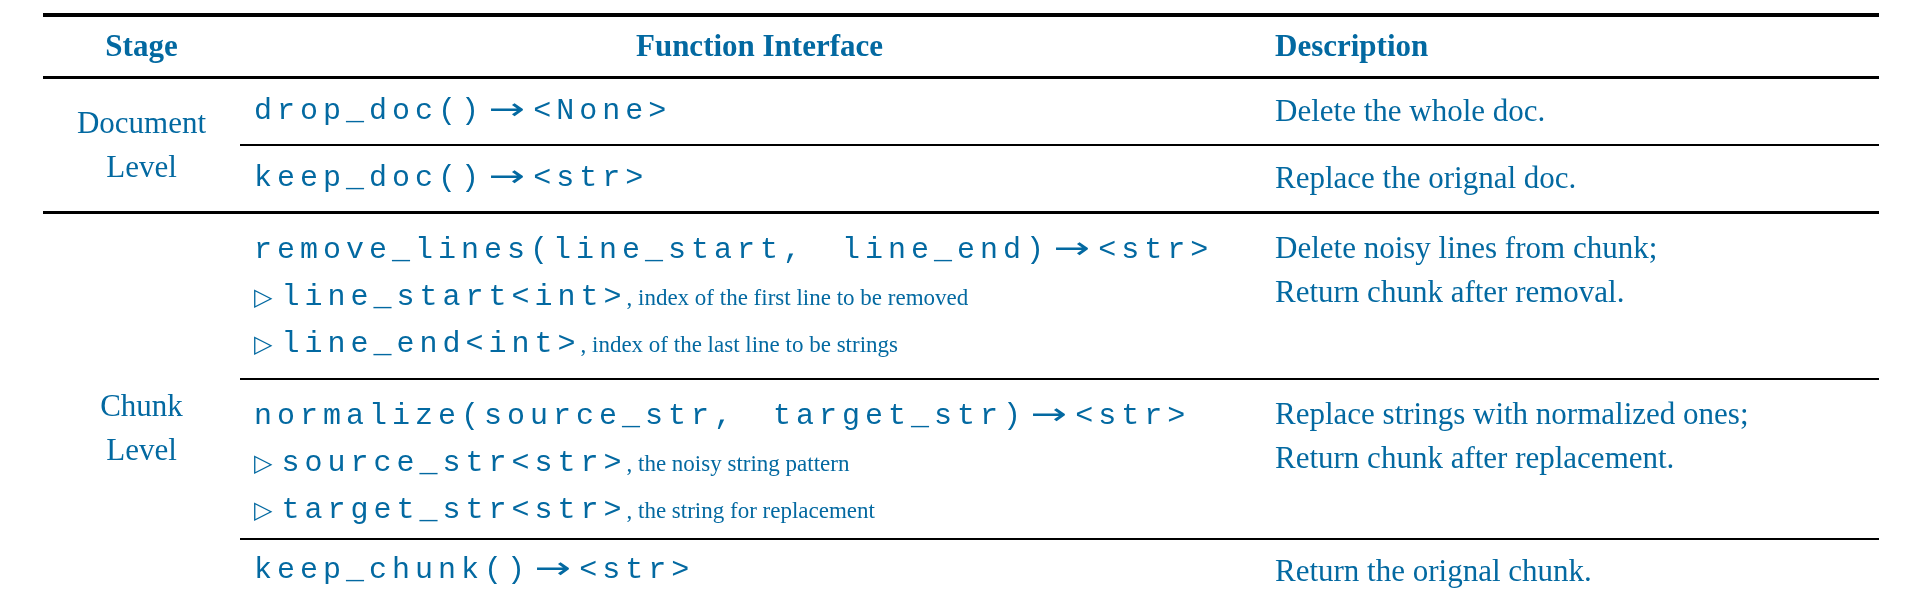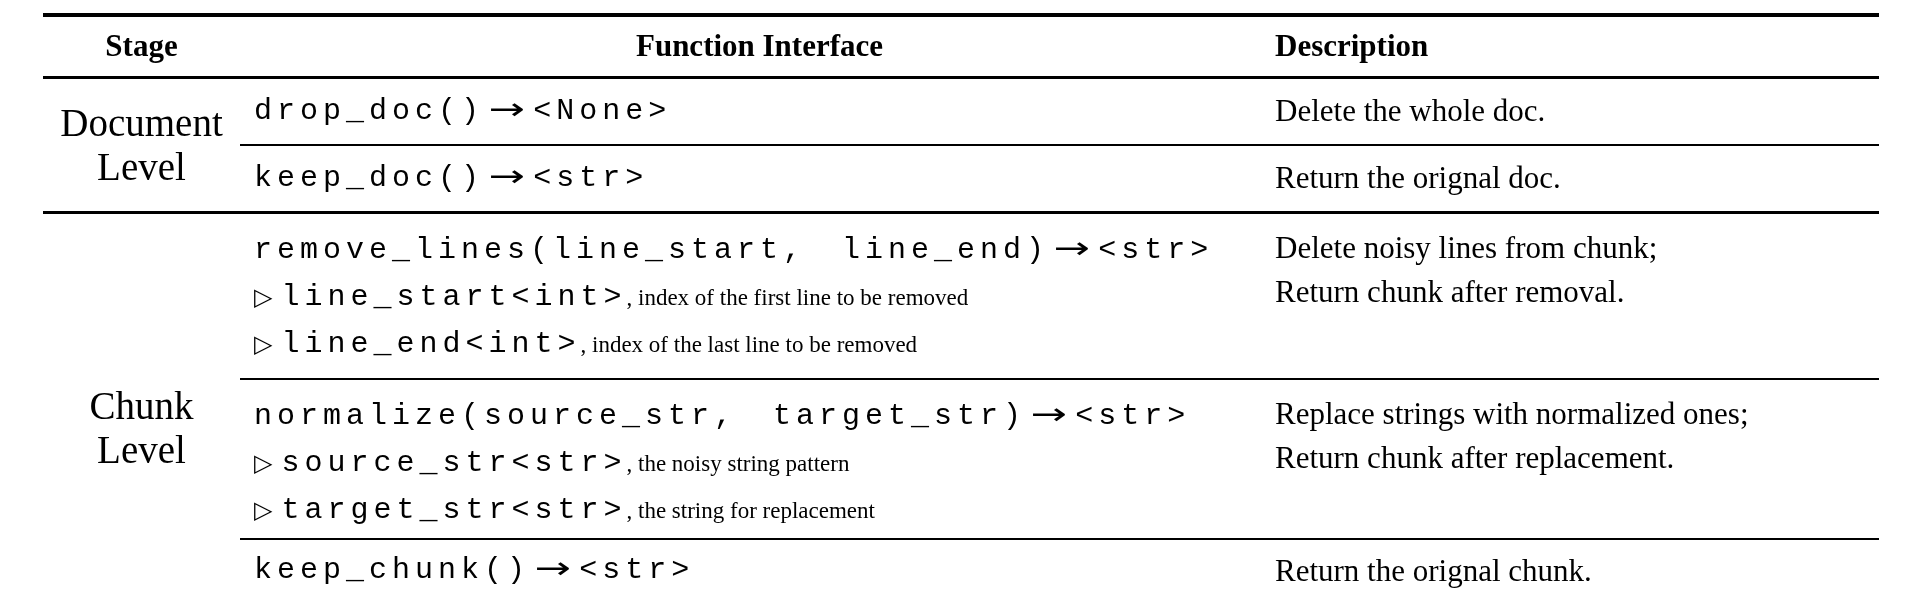--- a/index.html
+++ b/index.html
@@ -8,21 +8,21 @@
     width: 1910px;
     height: 600px;
     background: #ffffff;
     overflow: hidden;
   }
   .page {
     position: relative;
     width: 1800px;
     height: 600px;
     background: #ffffff;
-    color: #000000;
+    color: #0369a1;
     font-family: "Liberation Serif", serif;
   }
   table.fn-table {
     position: absolute;
     left: 43px;
     top: 13px;
     width: 1836px;
     border-collapse: collapse;
     table-layout: fixed;
     border-top: 4px solid #000;
@@ -52,21 +52,21 @@
   tr.r-remove   td { height: 152px; }
   tr.r-normalize td { height: 146px; }
   tr.r-keepchunk td { height: 62px; }
 
   
   td.cline { border-top: 2px solid #000; }
 
   td.stage-cell {
     text-align: center;
     vertical-align: middle;
-    font-size: 39px;
+    font-size: 31px;
     line-height: 44px;
   }
   td.stage-chunk { padding-top: 40px; }
 
   td.fn-cell   { vertical-align: middle; padding-left: 14px; }
   td.desc-cell { vertical-align: middle; padding-left: 10px; }
   td.v-top     { vertical-align: top; padding-top: 12px; }
 
   .code-line, .param-line { line-height: 44px; white-space: nowrap; }
   .desc-line { font-size: 31px; line-height: 44px; white-space: nowrap; }
@@ -128,37 +128,37 @@
           <div class="desc-line">Delete the whole doc.</div>
         </td>
       </tr>
       <tr class="r-keepdoc">
         <td class="fn-cell cline">
           <div class="code-line">
             <span class="mono">keep_doc()</span><span class="arrow">→</span><span class="mono">&lt;str&gt;</span>
           </div>
         </td>
         <td class="desc-cell cline">
-          <div class="desc-line">Return the orignal doc.</div>
+          <div class="desc-line">Replace the orignal doc.</div>
         </td>
       </tr>
       <tr class="r-remove">
         <td class="stage-cell stage-chunk" rowspan="3">
           <div>Chunk</div>
           <div>Level</div>
         </td>
         <td class="fn-cell v-top">
           <div class="code-line">
             <span class="mono">remove_lines(line_start, line_end)</span><span class="arrow">→</span><span class="mono">&lt;str&gt;</span>
           </div>
           <div class="param-line">
             <span class="tri">▷</span><span class="mono">line_start&lt;int&gt;</span><span class="ptext">, index of the first line to be removed</span>
           </div>
           <div class="param-line">
-            <span class="tri">▷</span><span class="mono">line_end&lt;int&gt;</span><span class="ptext">, index of the last line to be removed</span>
+            <span class="tri">▷</span><span class="mono">line_end&lt;int&gt;</span><span class="ptext">, index of the last line to be strings</span>
           </div>
         </td>
         <td class="desc-cell v-top">
           <div class="desc-line">Delete noisy lines from chunk;</div>
           <div class="desc-line">Return chunk after removal.</div>
         </td>
       </tr>
       <tr class="r-normalize">
         <td class="fn-cell v-top cline">
           <div class="code-line">

